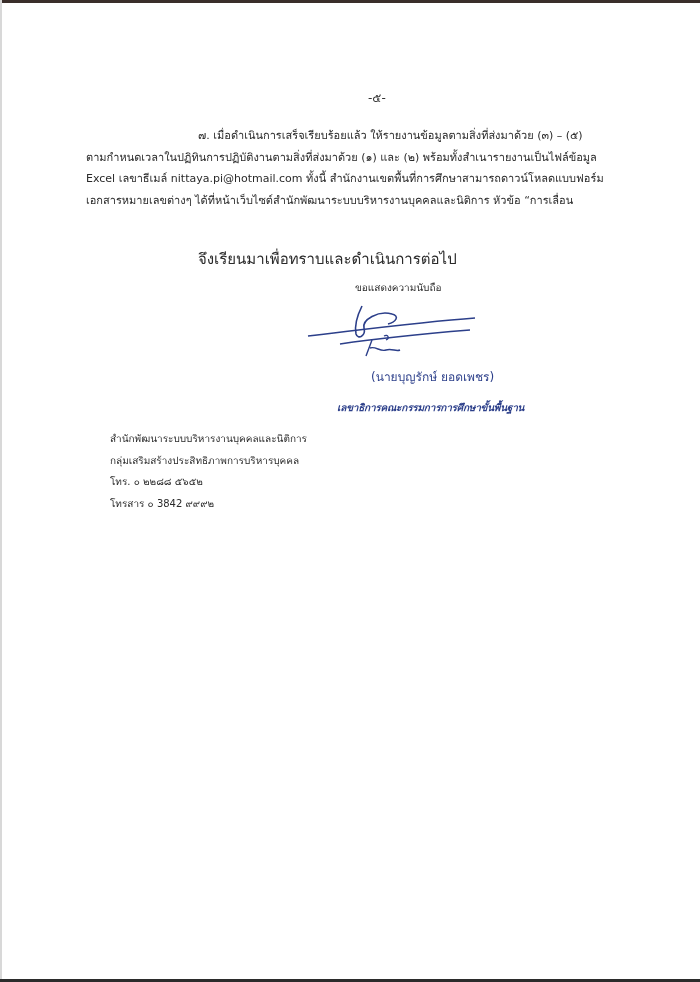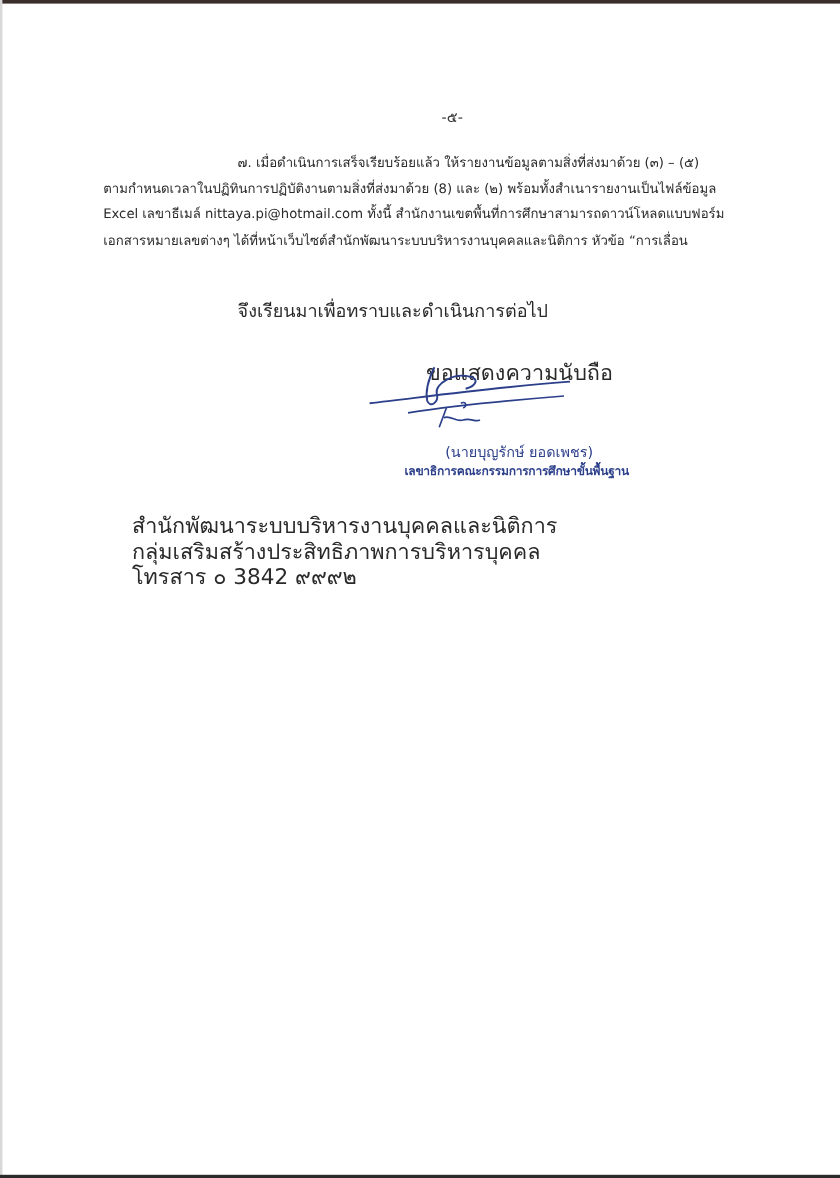--- a/index.html
+++ b/index.html
@@ -8,39 +8,39 @@
     font-family: "DejaVu Sans", sans-serif; color: #2a2a2a;
   }
   .scan-top { position: absolute; left: 0; top: 0; width: 700px; height: 3px; background: #3a2e2a; }
   .scan-bottom { position: absolute; left: 0; bottom: 0; width: 700px; height: 3px; background: #2b2b2b; }
   .scan-left { position: absolute; left: 0; top: 0; width: 2px; height: 982px; background: #d8d8d8; }
   .page-num { position: absolute; left: 368px; top: 88px; font-size: 12px; color: #333; }
   .para { position: absolute; left: 86px; top: 125px; width: 580px; font-size: 11px; line-height: 21.5px; }
   .para .line { display: block; white-space: nowrap; text-align: justify; }
   .para .first { padding-left: 112px; }
   .closing { position: absolute; left: 198px; top: 247px; font-size: 15px; }
-  .sign-off { position: absolute; left: 355px; top: 280px; font-size: 18px; margin-top: 16px; }
+  .sign-off { position: absolute; left: 355px; top: 280px; font-size: 10px; }
   .signature { position: absolute; left: 300px; top: 300px; width: 180px; height: 60px; }
   .signer-name { position: absolute; left: 371px; top: 367px; font-size: 12px; color: #2c3f8a; }
-  .signer-title { position: absolute; left: 337px; top: 385px; font-size: 10px; color: #2c3f8a; letter-spacing: -0.2px; font-weight: bold; }
-  .footer { position: absolute; left: 110px; top: 428px; font-size: 18px; line-height: 21.5px; }
+  .signer-title { position: absolute; left: 337px; top: 400px; font-size: 10px; color: #2c3f8a; letter-spacing: -0.2px; font-weight: bold; font-style: italic; }
+  .footer { position: absolute; left: 110px; top: 428px; font-size: 10px; line-height: 21.5px; }
   .footer div { white-space: nowrap; }
 </style>
 </head>
 <body>
 
 <div class="scan-top"></div>
 <div class="scan-left"></div>
 <div class="scan-bottom"></div>
 
 <div class="page-num">-๕-</div>
 
 <div class="para">
   <span class="line first">๗. เมื่อดำเนินการเสร็จเรียบร้อยแล้ว ให้รายงานข้อมูลตามสิ่งที่ส่งมาด้วย (๓) – (๕)</span>
-  <span class="line">ตามกำหนดเวลาในปฏิทินการปฏิบัติงานตามสิ่งที่ส่งมาด้วย (8) และ (๒) พร้อมทั้งสำเนารายงานเป็นไฟล์ข้อมูล</span>
+  <span class="line">ตามกำหนดเวลาในปฏิทินการปฏิบัติงานตามสิ่งที่ส่งมาด้วย (๑) และ (๒) พร้อมทั้งสำเนารายงานเป็นไฟล์ข้อมูล</span>
   <span class="line">Excel เลขาธีเมล์ nittaya.pi@hotmail.com ทั้งนี้ สำนักงานเขตพื้นที่การศึกษาสามารถดาวน์โหลดแบบฟอร์ม</span>
   <span class="line">เอกสารหมายเลขต่างๆ ได้ที่หน้าเว็บไซต์สำนักพัฒนาระบบบริหารงานบุคคลและนิติการ หัวข้อ “การเลื่อน</span>
 </div>
 
 <div class="closing">จึงเรียนมาเพื่อทราบและดำเนินการต่อไป</div>
 
 <div class="sign-off">ขอแสดงความนับถือ</div>
 
 <svg class="signature" viewBox="0 0 180 60">
   <path d="M8 36 C60 30, 120 22, 175 18" stroke="#2c3f8a" stroke-width="1.6" fill="none"></path>
@@ -49,14 +49,15 @@
   <path d="M72 40 L66 56 M70 48 C76 46, 80 52, 86 50 C92 48, 96 52, 100 50" stroke="#2c3f8a" stroke-width="1.4" fill="none"></path>
   <path d="M84 36 C88 34, 90 38, 86 40" stroke="#2c3f8a" stroke-width="1.3" fill="none"></path>
 </svg>
 
 <div class="signer-name">(นายบุญรักษ์  ยอดเพชร)</div>
 <div class="signer-title">เลขาธิการคณะกรรมการการศึกษาขั้นพื้นฐาน</div>
 
 <div class="footer">
   <div>สำนักพัฒนาระบบบริหารงานบุคคลและนิติการ</div>
   <div>กลุ่มเสริมสร้างประสิทธิภาพการบริหารบุคคล</div>
+  <div>โทร. ๐ ๒๒๘๘ ๕๖๕๒</div>
   <div>โทรสาร ๐ 3842 ๙๙๙๒</div>
 </div>
 
 </body></html>

